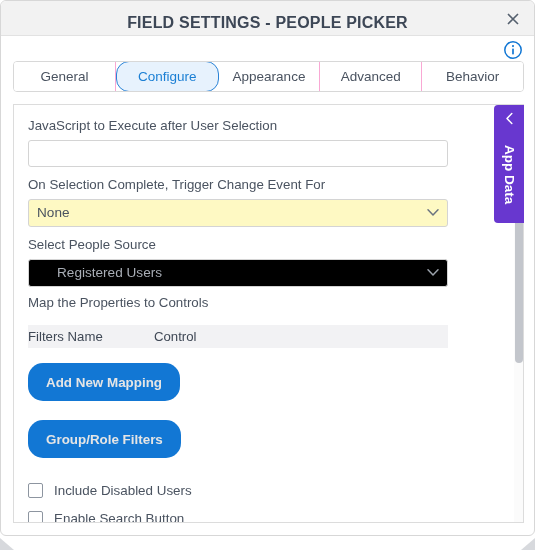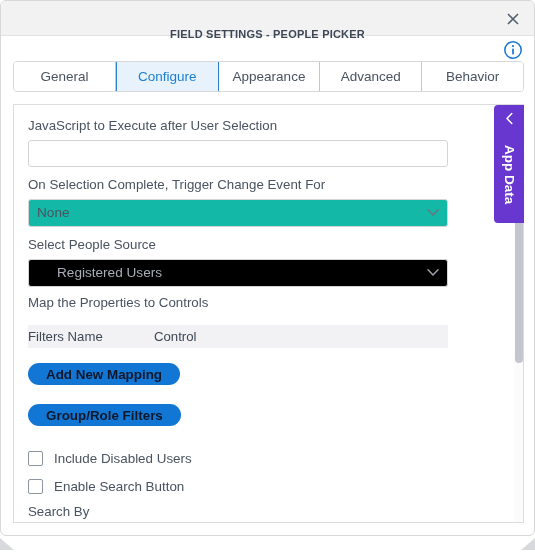--- a/index.html
+++ b/index.html
@@ -28,24 +28,24 @@
   .titlebar {
     position: relative;
     height: 35px;
     background: #f2f2f2;
     border-bottom: 1px solid #e2e2e2;
     border-top-left-radius: 5px;
     border-top-right-radius: 5px;
   }
   .titlebar-text {
     position: absolute;
-    left: 0; right: 0; top: 16px;
+    left: 0; right: 0; top: 4px;
     line-height: 35px;
     text-align: center;
-    font-size: 11px;
+    font-size: 16px;
     font-weight: bold;
     letter-spacing: 0.2px;
     color: #3d4756;
   }
   .close-btn {
     position: absolute;
     right: 8px; top: 5px;
     width: 26px; height: 26px;
     display: flex; align-items: center; justify-content: center;
     cursor: pointer;
@@ -87,21 +87,21 @@
     background: #ffffff;
     border-right: 1px solid #f9a8d4;
     cursor: pointer;
     height: 100%;
   }
   .tab:last-child { border-right: none; }
   .tab.active {
     background: #e7f2fd;
     color: #1b7fd4;
     border: 1px solid #2a83d6;
-    border-radius: 0;
+    border-radius: 13px;
     margin: -1px 0;
     height: calc(100% + 2px);
     text-align: right;
   }
 
   
   .content-panel {
     position: absolute;
     left: 12px; top: 103px;
     width: 511px;
@@ -145,21 +145,21 @@
   .select-wrap {
     position: relative;
     width: 420px;
     height: 28px;
   }
   .select-box {
     width: 420px;
     height: 28px;
     border: 1px solid #d4d4d4;
     border-radius: 3px;
-    background: #14b8a6;
+    background: #fef9c3;
     font-size: 13.6px;
     color: #4a5360;
     padding: 0 26px 0 8px;
     line-height: 26px;
     cursor: pointer;
     white-space: nowrap;
     overflow: hidden;
   }
   .select-box.disabled {
     color: #a9aeb6;
@@ -185,24 +185,24 @@
   }
   .col-property { width: 122px; padding-left: 8px; }
   .col-display  { width: 126px; }
   .col-control  { flex: 1; }
 
   
   .pill-btn {
     display: inline-flex;
     align-items: center;
     justify-content: center;
-    height: 22px;
+    height: 38px;
     padding: 0 18px;
     background: #1277d4;
-    color: #0f172a;
+    color: #e5e5e5;
     border: none;
     border-radius: 15px;
     font-size: 13.4px;
     font-weight: bold;
     cursor: pointer;
     font-family: "Liberation Sans", sans-serif;
   }
 
   
   .check-row {

